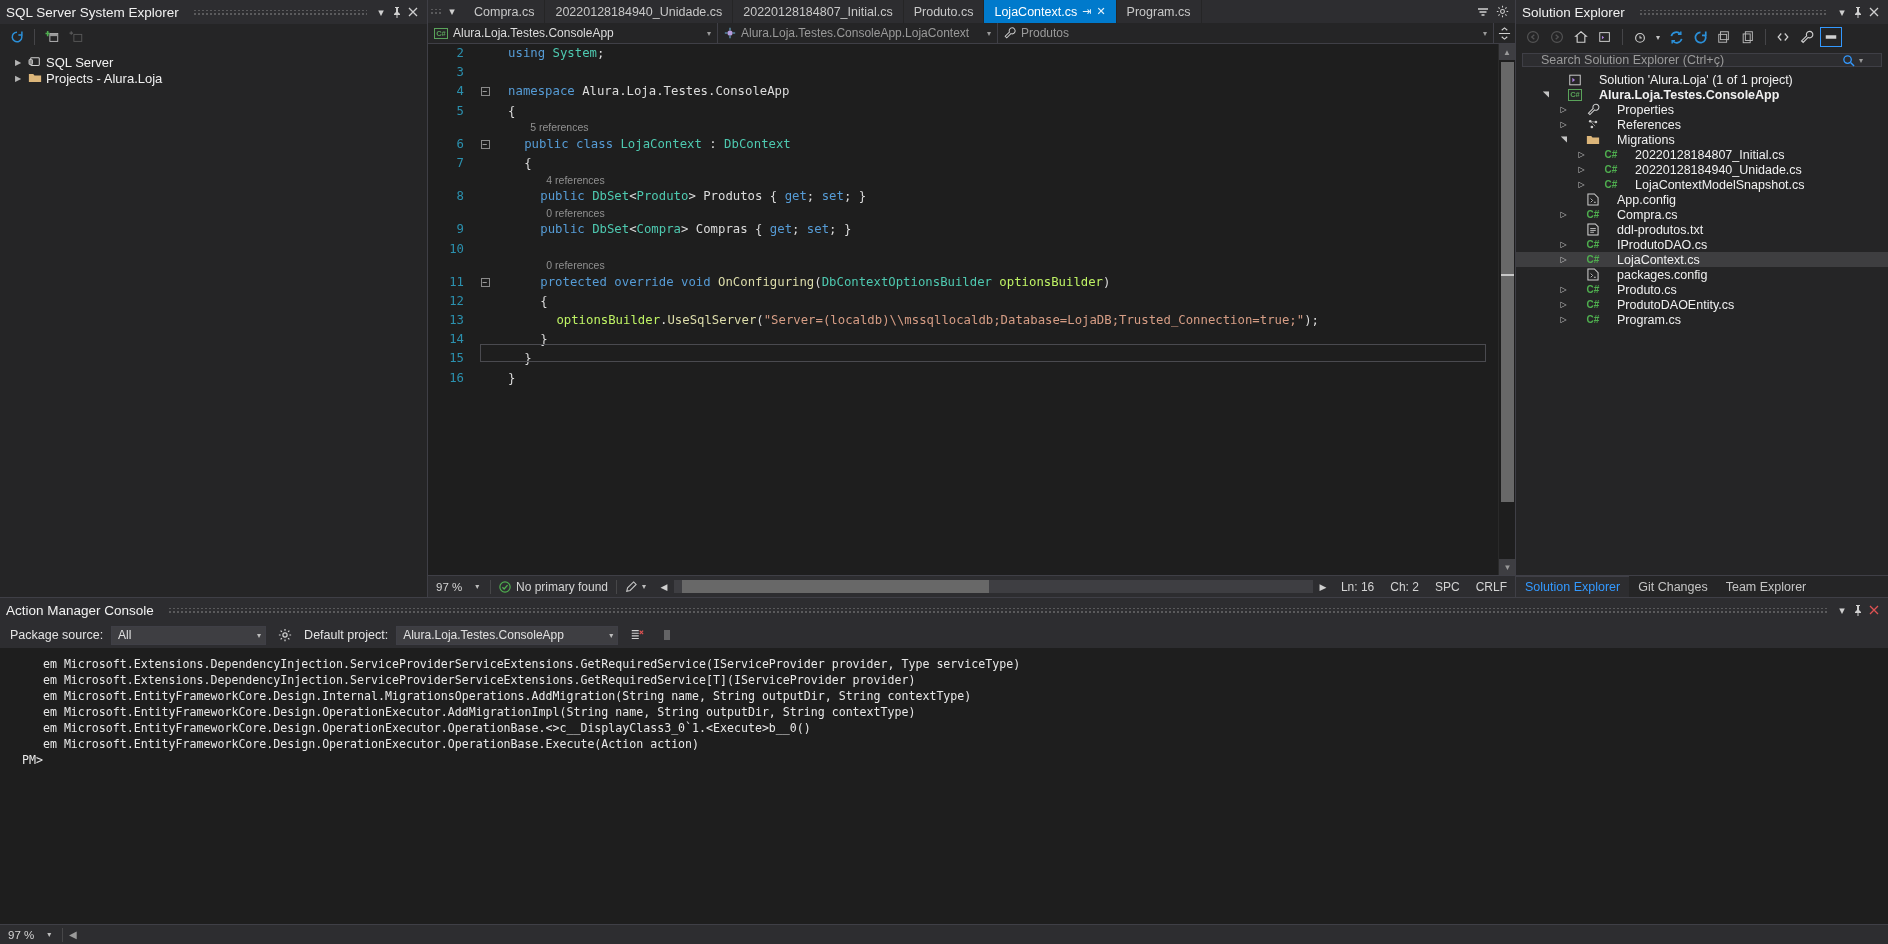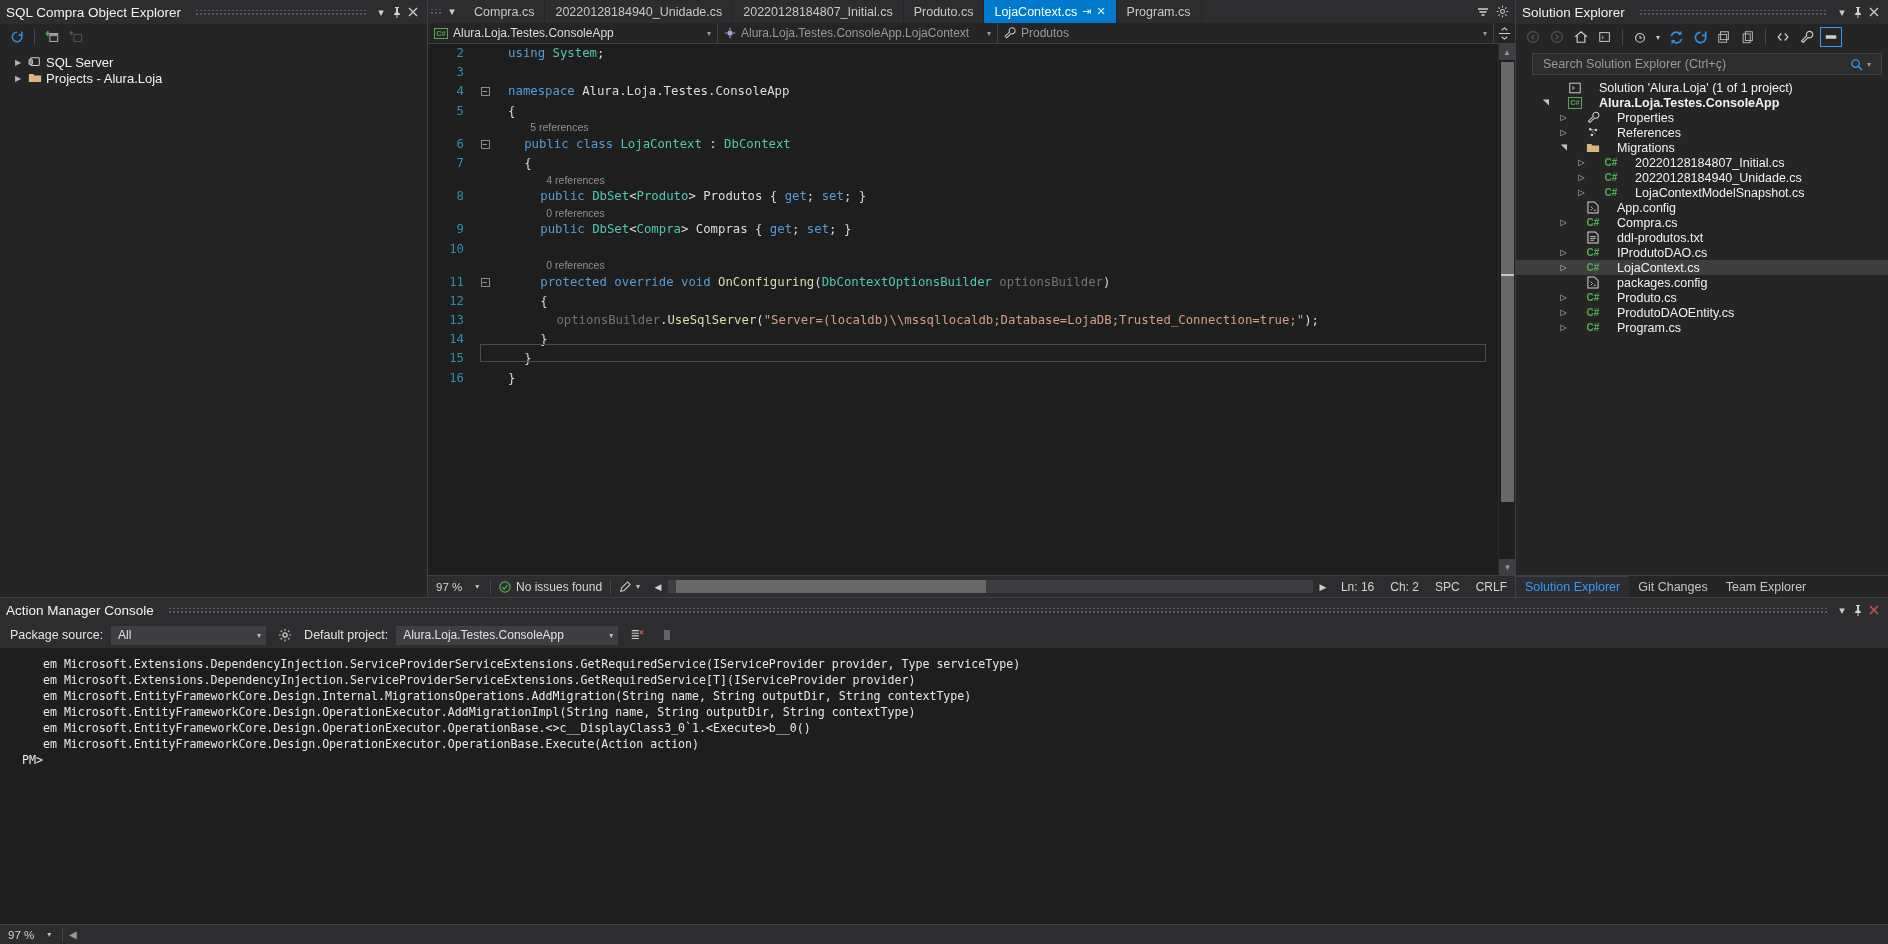--- a/index.html
+++ b/index.html
@@ -96,21 +96,21 @@
   .ctext { font-family:"DejaVu Sans Mono","Liberation Mono",monospace; font-size:12.3px;
            color:#dcdcdc; white-space:pre; }
   .refline { height:14px; display:flex; align-items:center; }
   .refline .ln { color:transparent; }
   .reftext { font-family:Liberation Sans, sans-serif; font-size:10.5px; color:#919191; white-space:pre; }
   
   .kw   { color:#569cd6; }
   .typ  { color:#4ec9b0; }
   .cls  { color:#4ec9b0; }
   .str  { color:#d69d85; }
-  .ident{ color:#737373; }
+  .ident{ color:#bef264; }
   .mth  { color:#dcdcaa; }
   .pun  { color:#dcdcdc; }
 
   .caret-box { position:absolute; border:1px solid #4a4a4f; pointer-events:none; }
 
   
   .vscroll { width:17px; background:#1e1e1e; border-left:1px solid #2a2a2a;
              position:relative; flex:0 0 auto; }
   .vscroll .arrow { height:16px; display:flex; align-items:center; justify-content:center;
                     color:#9a9a9a; font-size:8px; background:#3e3e42; }
@@ -126,22 +126,22 @@
   .zoom-combo { display:flex; align-items:center; gap:13px; width:62px; padding-left:8px; }
   .zoom-combo .cv { font-size:11.5px; }
   .hscroll { flex:1; display:flex; align-items:center; gap:4px; padding:0 4px; }
   .hs-track { flex:1; height:13px; background:#3e3e42; position:relative; }
   .hs-thumb { position:absolute; top:0; left:8px; width:48%; height:13px; background:#686868; }
   .hs-arrow { color:#cfcfcf; font-size:9px; width:12px; text-align:center; }
 
   
   .solexp { width:372px; background:#252526; display:flex; flex-direction:column; }
   .se-search {
-    height:22px; margin:3px 6px 2px 16px; background:#2d2d30; border:1px solid #3f3f46;
-    display:flex; align-items:center; padding:0 10px; position:relative;
+    height:14px; margin:3px 6px 2px 6px; background:#2d2d30; border:1px solid #3f3f46;
+    display:flex; align-items:center; padding:0 18px; position:relative;
   }
   .se-search input {
     flex:1; background:transparent; border:0; outline:none; color:#d0d0d0; font-size:12.5px;
     font-family:"Liberation Sans",sans-serif;
   }
   .se-search input::placeholder { color:#9a9a9a; }
   .se-tree { flex:1; overflow:hidden; padding-top:3px; }
   .se-row { height:15px; display:flex; align-items:center; gap:16px; font-size:12.5px; white-space:nowrap; }
   .se-row.selected { background:#3e3e40; }
   .se-row .ind { flex:0 0 auto; }
@@ -183,21 +183,21 @@
 </style>
 </head>
 <body>
 
 <div class="app">
 
   <div class="top-row">
 
     <div class="sqlsoe">
       <div class="panel-title-bar">
-        <span class="panel-title">SQL Compra Object Explorer</span>
+        <span class="panel-title">SQL Server System Explorer</span>
         <span class="dotted-fill"></span>
         <span class="tb-btn">▾</span>
         <span class="tb-btn">
           <svg class="ico-svg" width="10" height="11" viewBox="0 0 10 11">
               <path d="M3 0h4v1h-1v4l2 2v1H5.5v3h-1V8H2V7l2-2V1H3z" fill="#cfcfcf"></path>
             </svg>
         </span>
         <span class="tb-btn">
           <svg class="ico-svg" width="10" height="10" viewBox="0 0 10 10">
               <path d="M1 1l8 8M9 1l-8 8" stroke="#cfcfcf" stroke-width="1.3"></path>
@@ -354,21 +354,21 @@
           <span style="font-size:8px;color:#bdbdbd;">▾</span>
         </div>
         <div class="st-sep"></div>
         <div class="st-cell">
           <span style="display:inline-flex;">
             <svg class="ico-svg" width="12" height="12" viewBox="0 0 14 14">
               <circle cx="7" cy="7" r="6" fill="none" stroke="#4fae4f" stroke-width="1.4"></circle>
               <path d="M4 7.2l2 2 4-4.4" stroke="#4fae4f" stroke-width="1.6" fill="none"></path>
             </svg>
           </span>
-          <span>No issues found</span>
+          <span>No primary found</span>
         </div>
         <div class="st-sep"></div>
         <div class="st-cell">
           <span style="display:inline-flex;">
             <svg class="ico-svg" width="12" height="12" viewBox="0 0 14 14">
               <path d="M10 1l3 3-7 7-4 1 1-4z" fill="none" stroke="#c8c8c8" stroke-width="1.2"></path>
             </svg>
           </span>
           <span style="font-size:8px;color:#bdbdbd;">▾</span>
         </div>

